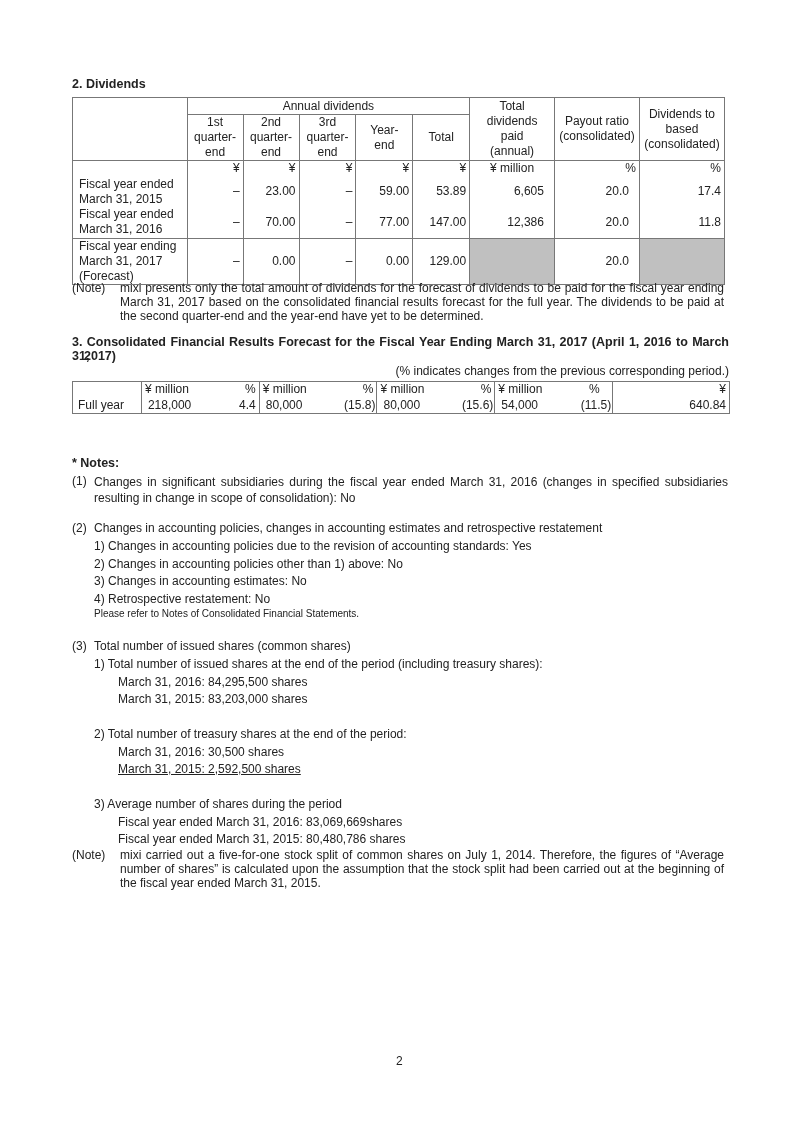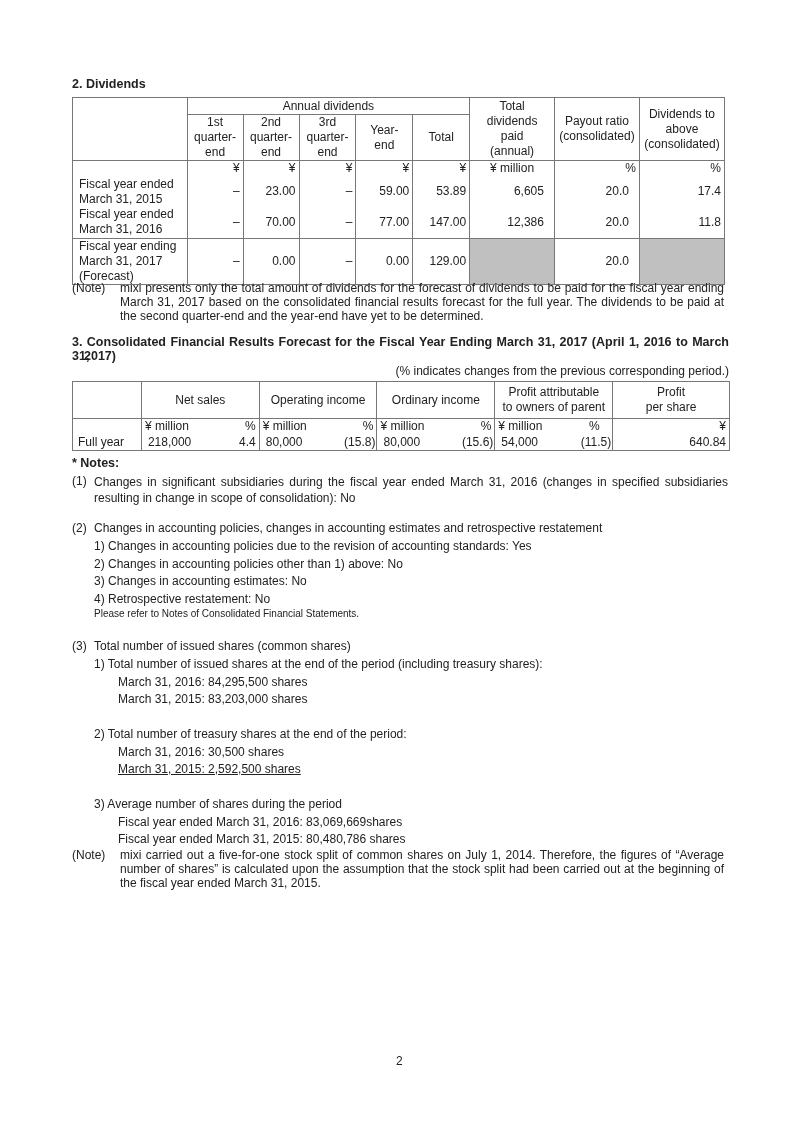--- a/index.html
+++ b/index.html
@@ -46,21 +46,21 @@
       <div>Total dividends</div>
       <div>paid</div>
       <div>(annual)</div>
     </td>
     <td rowspan="2" class="c">
       <div>Payout ratio</div>
       <div>(consolidated)</div>
     </td>
     <td rowspan="2" class="c">
       <div>Dividends to</div>
-      <div>above</div>
+      <div>based</div>
       <div>(consolidated)</div>
     </td>
   </tr>
   <tr style="height:46px;">
     <td class="c">
       <div>1st</div>
       <div>quarter-</div>
       <div>end</div>
     </td>
     <td class="c">
@@ -151,34 +151,20 @@
       <col style="width:36px">
       <col style="width:82px">
       <col style="width:35px">
       <col style="width:82px">
       <col style="width:36px">
       <col style="width:82px">
       <col style="width:36px">
       <col style="width:117px">
   </colgroup>
   <tbody>
-      <tr style="height:37px;">
-    <td></td>
-    <td colspan="2" class="c">Net sales</td>
-    <td colspan="2" class="c">Operating income</td>
-    <td colspan="2" class="c">Ordinary income</td>
-    <td colspan="2" class="c">
-      <div>Profit attributable</div>
-      <div>to owners of parent</div>
-    </td>
-    <td class="c">
-      <div>Profit</div>
-      <div>per share</div>
-    </td>
-  </tr>
   <tr style="height:16px;">
     <td class="nb-b"></td>
     <td class="nb-b nb-r">¥ million</td>
     <td class="r nb-b nb-l">%</td>
     <td class="nb-b nb-r">¥ million</td>
     <td class="r nb-b nb-l">%</td>
     <td class="nb-b nb-r">¥ million</td>
     <td class="r nb-b nb-l">%</td>
     <td class="nb-b nb-r">¥ million</td>
     <td class="c nb-b nb-l">%</td>

